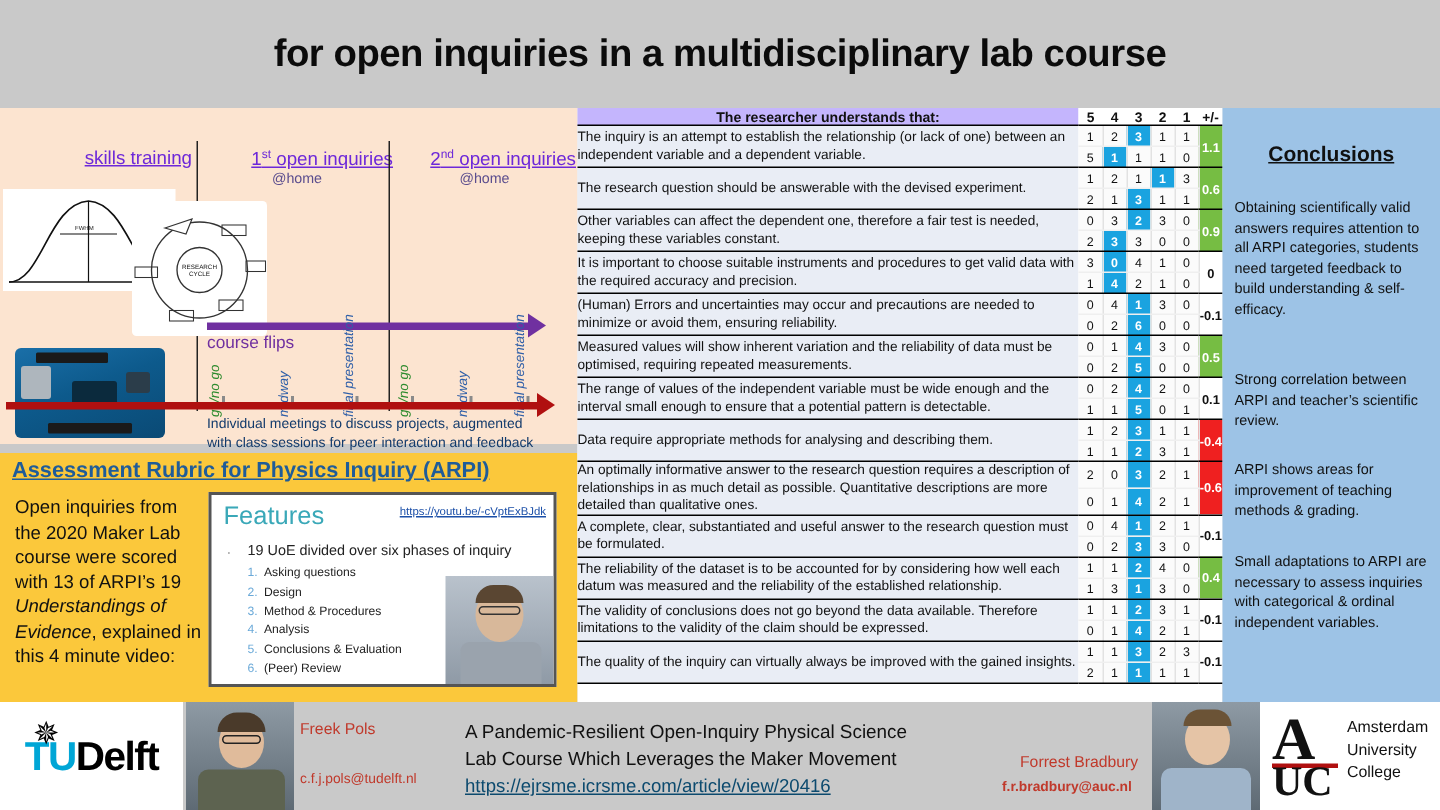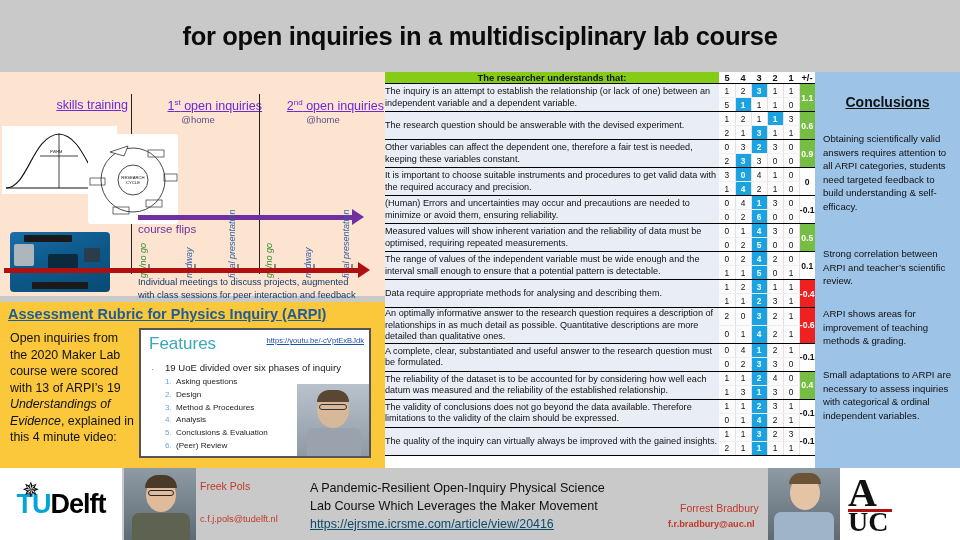--- a/index.html
+++ b/index.html
@@ -145,21 +145,21 @@
   table.rubric{ border-collapse:collapse; width:430px; table-layout:fixed; }
   table.rubric td, table.rubric th{ padding:0; }
   .stmt{
     font-size:9.1px; color:#111; line-height:1.28;
     padding:2px 3px 2px 4px; background:#e9edf5;
     border-bottom:1.4px solid #000;
     vertical-align:middle;
   }
   .hdr-stmt{
     font-size:9.4px; font-weight:bold; color:#111; text-align:center;
-    background:#84cc16; border-bottom:1.6px solid #000; padding:3px 2px;
+    background:#c4b5fd; border-bottom:1.6px solid #000; padding:3px 2px;
   }
   .hdr-num{
     font-size:9.2px; font-weight:bold; text-align:center; color:#111;
     background:#fff; border-bottom:1.6px solid #000;
   }
   .num{
     font-size:8.3px; text-align:center; color:#111;
     background:#fbfbfb; height:14px;
     border-right:1px solid #e2e2e2;
   }
@@ -619,14 +619,19 @@
   <div class="photo" style="left:768px;">
     <div class="face" style="left:22px; top:8px; width:30px; height:34px; background:#e5c4a6;"></div>
     <div class="face" style="left:21px; top:5px; width:32px; height:11px; background:#6b5336; border-radius:16px 16px 0 0;"></div>
     <div style="position:absolute; left:6px; top:44px; width:60px; height:28px; background:#9fb4c9; border-radius:7px 7px 0 0;"></div>
   </div>
 
   <div class="logo-auc">
     <div class="auc-a">A</div>
     <div class="auc-bar"></div>
     <div class="auc-uc">UC</div>
+    <div class="auc-lines">
+      <div>Amsterdam</div>
+      <div>University</div>
+      <div>College</div>
+    </div>
   </div>
 </div>
 
 </body></html>

